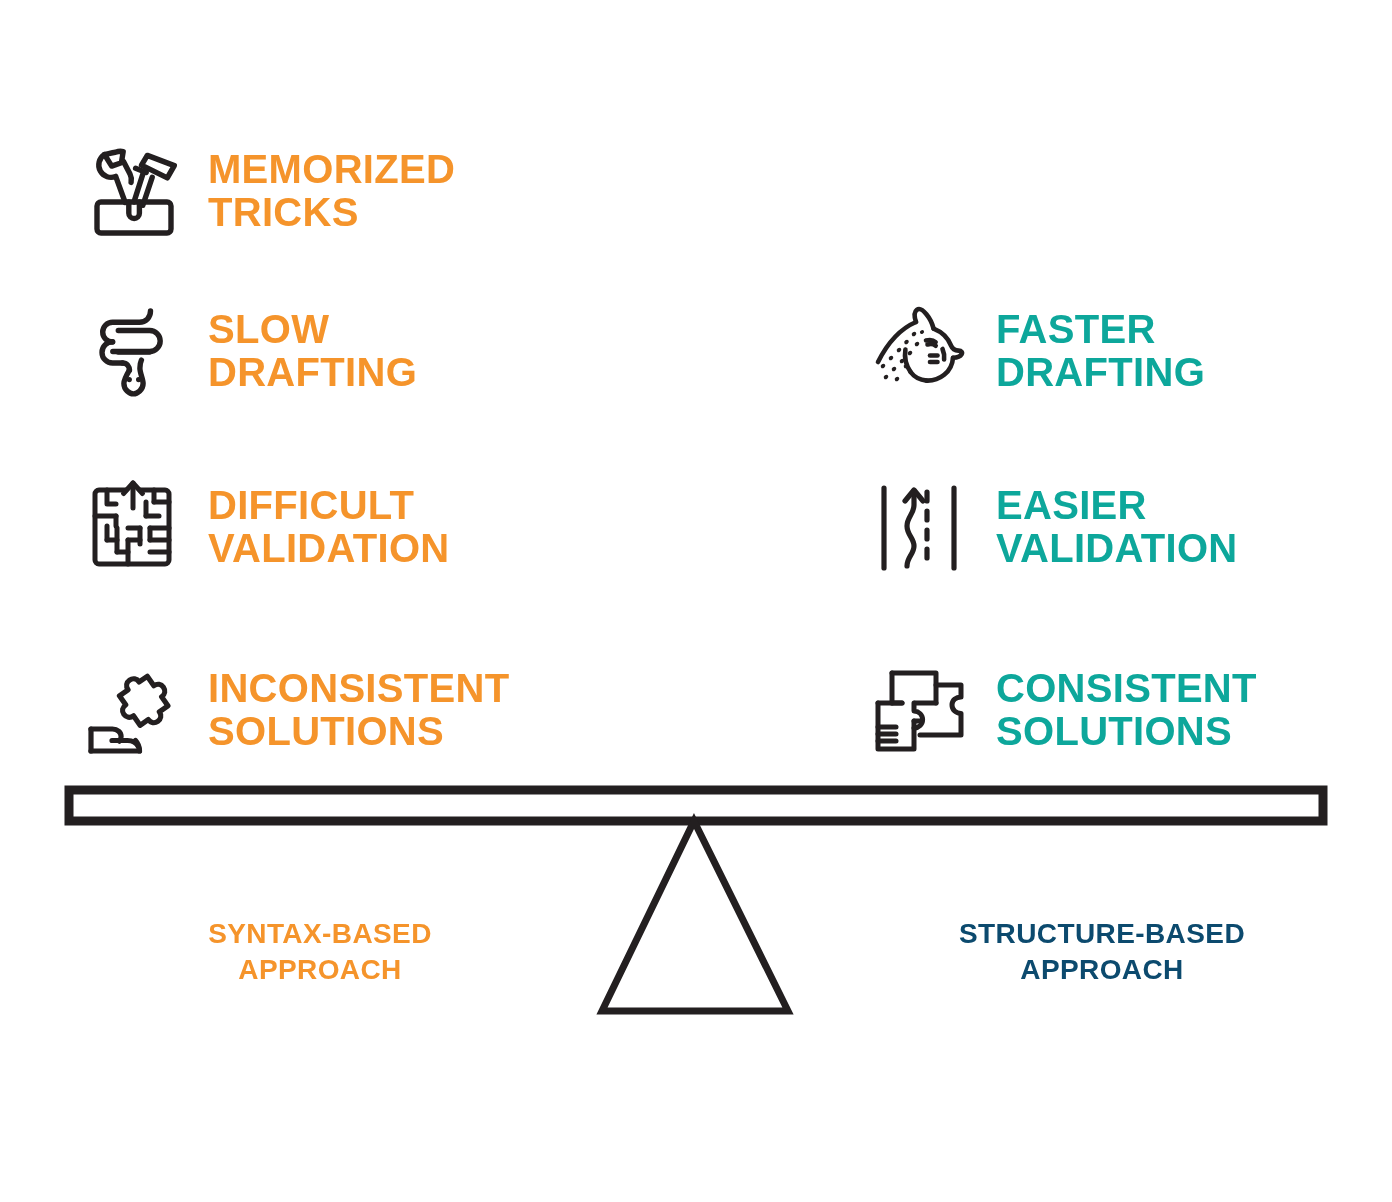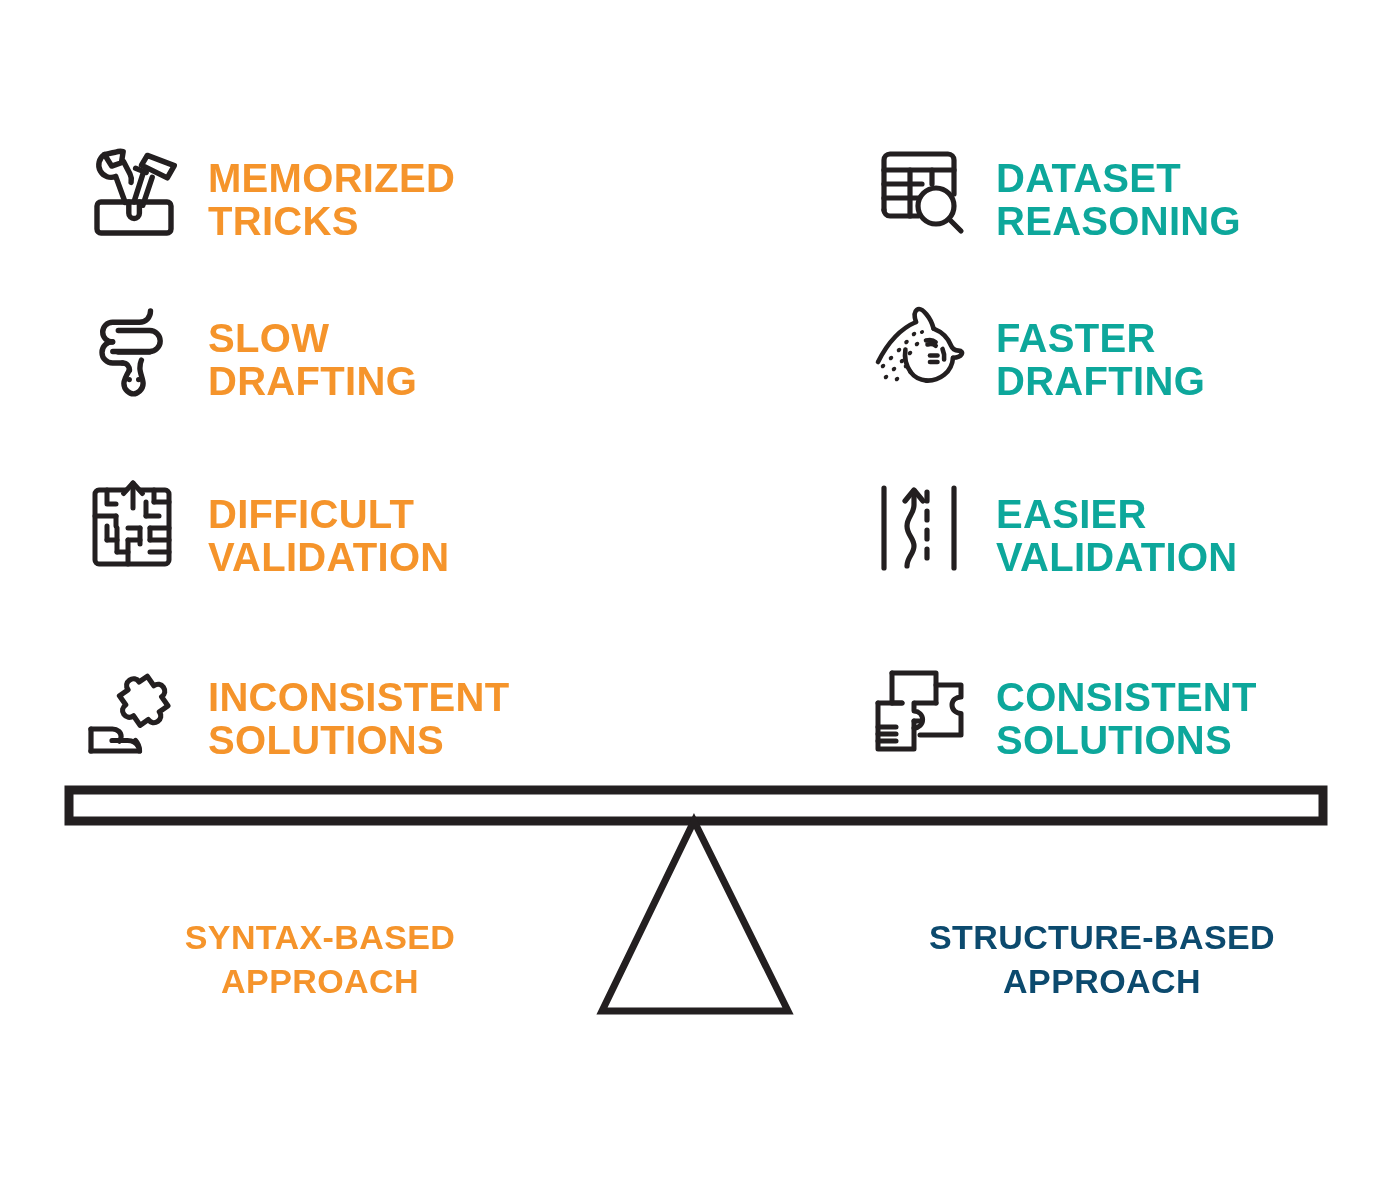--- a/index.html
+++ b/index.html
@@ -42,21 +42,20 @@
     overflow: visible;
   }
   .feature-label {
     font-weight: bold;
     font-size: 40px;
     line-height: 1.07;
     letter-spacing: 0.3px;
     text-transform: uppercase;
     white-space: pre-line;
     padding-top: 8px;
-    margin-top: 9px;
   }
   .side-left  .feature-label { color: #F5942B; }
   .side-right .feature-label { color: #0DA79B; }
 
   
   .col-left  { left: 82px; }
   .col-right { left: 870px; }
 
   .row-1 { top: 140px; }
   .row-2 { top: 300px; }
@@ -75,21 +74,21 @@
     display: block;
     width: 1392px;
     height: 260px;
   }
 
   
   .approach-caption {
     position: absolute;
     top: 916px;
     font-weight: bold;
-    font-size: 34px;
+    font-size: 28px;
     line-height: 1.28;
     letter-spacing: 0.4px;
     text-align: center;
     text-transform: uppercase;
     white-space: pre-line;
   }
   #caption-left {
     left: 60px;
     width: 520px;
     color: #F5942B;
@@ -191,41 +190,20 @@
         <path d="M9 70h21.5c5 0 8.6 3.3 8.6 7.6 0 1.8-.6 3.3-1.6 4.6"></path>
         <path d="M9 92h48.5"></path>
         <path d="M30 81.5h15.5c5.4 0 9.2 3 11 6.4"></path>
         <path d="M57.5 92c0-3.6-1.2-7.4-4-10.5"></path>
       </svg>
     </span>
     <span class="feature-label">INCONSISTENT
 SOLUTIONS</span>
   </div>
 
-  <div class="feature-row side-right col-right row-1">
-    <span class="feature-icon">
-      <svg viewBox="0 0 104 104" fill="none" stroke="#231F20" stroke-width="5.2" stroke-linecap="round" stroke-linejoin="round">
-
-        <path d="M14 70V20a6 6 0 0 1 6-6h58a6 6 0 0 1 6 6v34"></path>
-        <path d="M14 70a6 6 0 0 0 6 6h28"></path>
-
-        <path d="M14 30h70"></path>
-        <path d="M14 44h38"></path>
-        <path d="M14 58h34"></path>
-
-        <path d="M40 30v46"></path>
-        <path d="M62 30v14"></path>
-
-        <circle cx="66" cy="66" r="18"></circle>
-        <path d="M79 79l12 12"></path>
-      </svg>
-    </span>
-    <span class="feature-label">DATASET
-REASONING</span>
-  </div>
 
   <div class="feature-row side-right col-right row-2">
     <span class="feature-icon">
       <svg viewBox="0 0 104 104" fill="none" stroke="#231F20" stroke-width="4.6" stroke-linecap="round" stroke-linejoin="round">
 
         <path d="M8 62c10-20 24-34 38-40"></path>
         <path d="M46 22c-2-6-1.5-10.5.8-12.2 2.4-1.8 6 0 9.6 4.4 3.6 4.3 6 9.8 7.2 14.4"></path>
         <path d="M63.6 28.6c8 3.2 14.6 9.4 17.6 17.2 1.4 3.6 4.4 4.6 7.4 4.8 2.8.2 4.2 1.6 3 3.6-1.3 2.2-4.6 3.4-8.6 3.6"></path>
         <path d="M83 57.8c-.4 6.2-3.4 12.6-8.8 17-5 4-11.4 6-17.6 5.8"></path>
         <path d="M56.6 80.6c-6.6-.6-12.4-3.6-16-8.6"></path>

